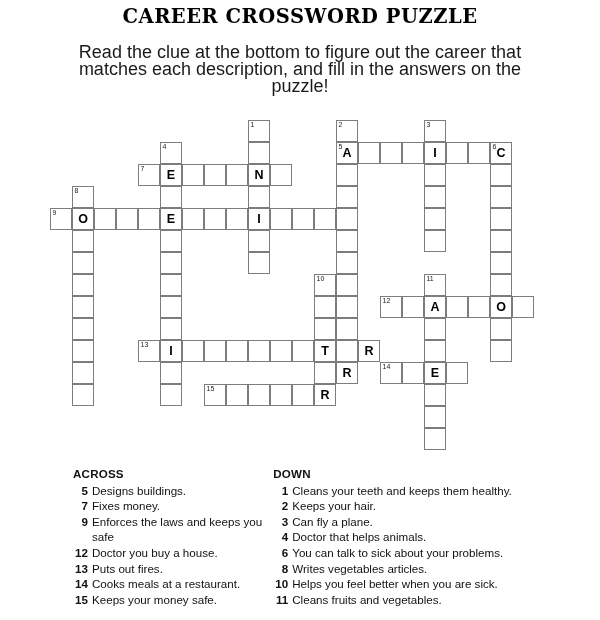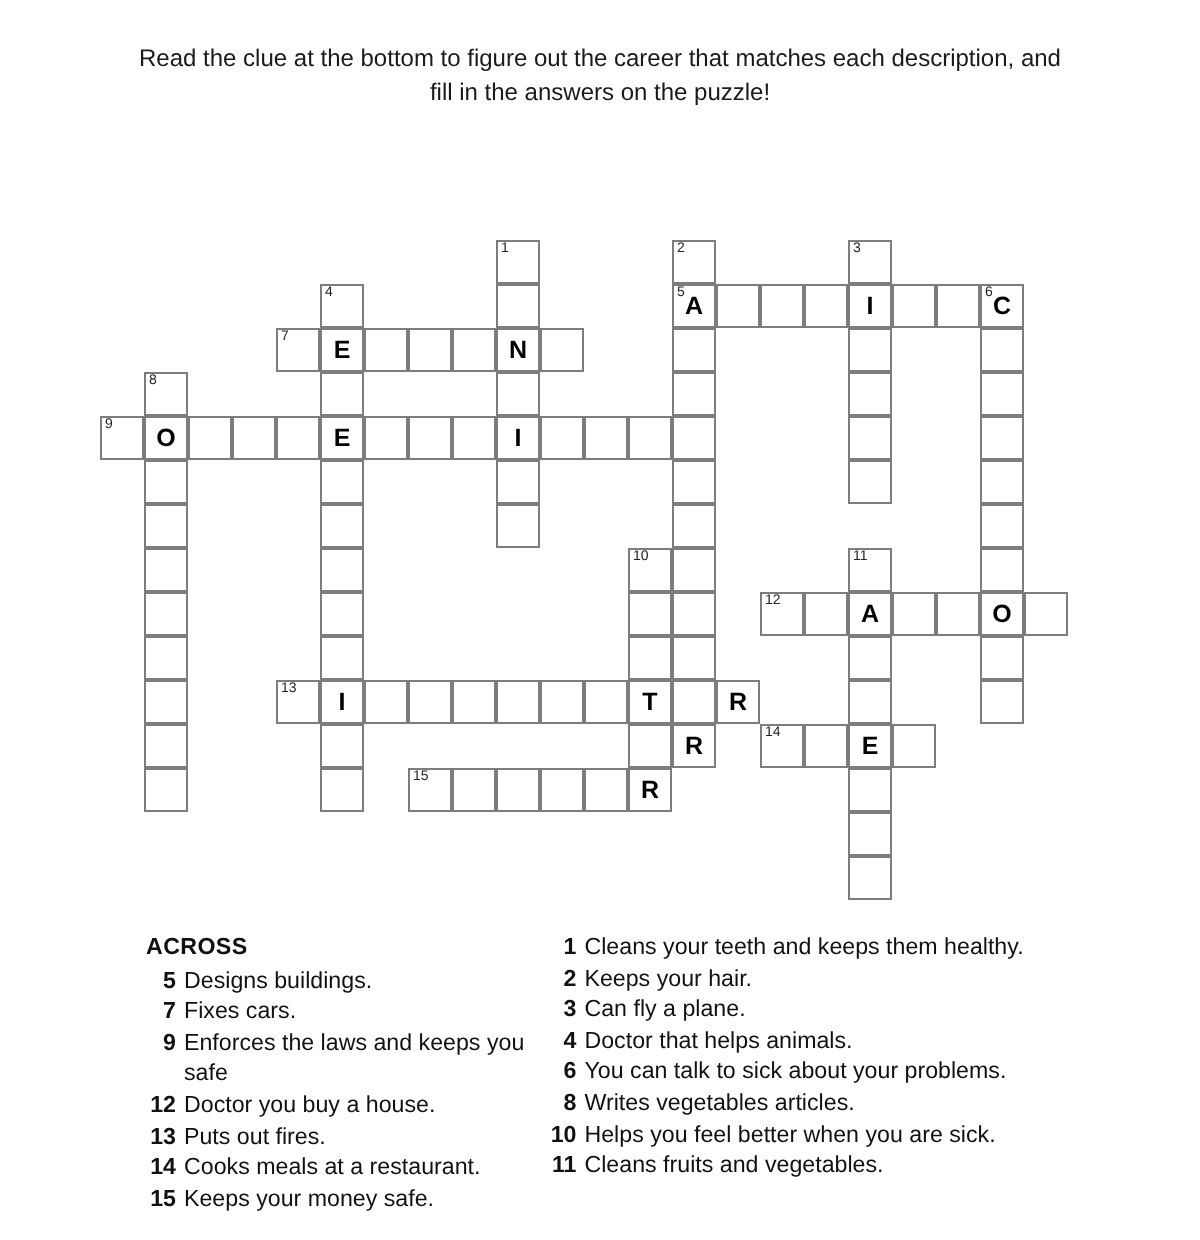--- a/index.html
+++ b/index.html
@@ -9,21 +9,21 @@
     color:#111111;overflow:hidden;position:relative;
   }
   
   #header{padding-top:5px;text-align:center;}
   #puzzle-title{
     font-family:"DejaVu Serif", serif;
     font-weight:bold;font-size:19.5px;letter-spacing:0.5px;
     margin:0 0 6px 0;color:#000;
   }
   #puzzle-instructions{
-    font-size:12px;line-height:17px;color:#1a1a1a;
+    font-size:18px;line-height:17px;color:#1a1a1a;
     width:470px;margin:16px auto;
   }
   
   #crossword-grid{
     position:absolute;left:0;top:110px;width:600px;height:320px;
   }
   .cw-cell{
     position:absolute;width:22px;height:22px;
     border:1px solid #7d7d7d;
     box-sizing:border-box;background:#ffffff;
@@ -55,20 +55,21 @@
   .clue-num{
     font-weight:bold;min-width:15px;text-align:right;
     margin-right:4px;flex:none;
   }
   .clue-text{flex:1;}
 </style>
 </head>
 <body>
 
 <div id="header">
+  <h1 id="puzzle-title">CAREER CROSSWORD PUZZLE</h1>
   <div id="puzzle-instructions">Read the clue at the bottom to figure out the career that matches each description, and fill in the answers on the puzzle!</div>
 </div>
 
 <div id="crossword-grid">
     <div class="cw-cell" style="left: 248px; top: 10px;">
       <span class="cw-num">1</span>
     </div>
     <div class="cw-cell" style="left: 248px; top: 32px;"></div>
     <div class="cw-cell" style="left: 248px; top: 54px;">
       <span class="cw-letter">N</span>
@@ -243,21 +244,21 @@
 <div id="clues">
   <div class="clue-column" id="across-column">
     <div class="clue-heading">ACROSS</div>
     <div id="across-list">
         <div class="clue-row">
           <span class="clue-num">5</span>
           <span class="clue-text">Designs buildings.</span>
         </div>
         <div class="clue-row">
           <span class="clue-num">7</span>
-          <span class="clue-text">Fixes cars.</span>
+          <span class="clue-text">Fixes money.</span>
         </div>
         <div class="clue-row">
           <span class="clue-num">9</span>
           <span class="clue-text">Enforces the laws and keeps you safe</span>
         </div>
         <div class="clue-row">
           <span class="clue-num">12</span>
           <span class="clue-text">Doctor you buy a house.</span>
         </div>
         <div class="clue-row">
@@ -268,20 +269,21 @@
           <span class="clue-num">14</span>
           <span class="clue-text">Cooks meals at a restaurant.</span>
         </div>
         <div class="clue-row">
           <span class="clue-num">15</span>
           <span class="clue-text">Keeps your money safe.</span>
         </div>
       </div>
   </div>
   <div class="clue-column" id="down-column">
+    <div class="clue-heading">DOWN</div>
     <div id="down-list">
         <div class="clue-row">
           <span class="clue-num">1</span>
           <span class="clue-text">Cleans your teeth and keeps them healthy.</span>
         </div>
         <div class="clue-row">
           <span class="clue-num">2</span>
           <span class="clue-text">Keeps your hair.</span>
         </div>
         <div class="clue-row">

